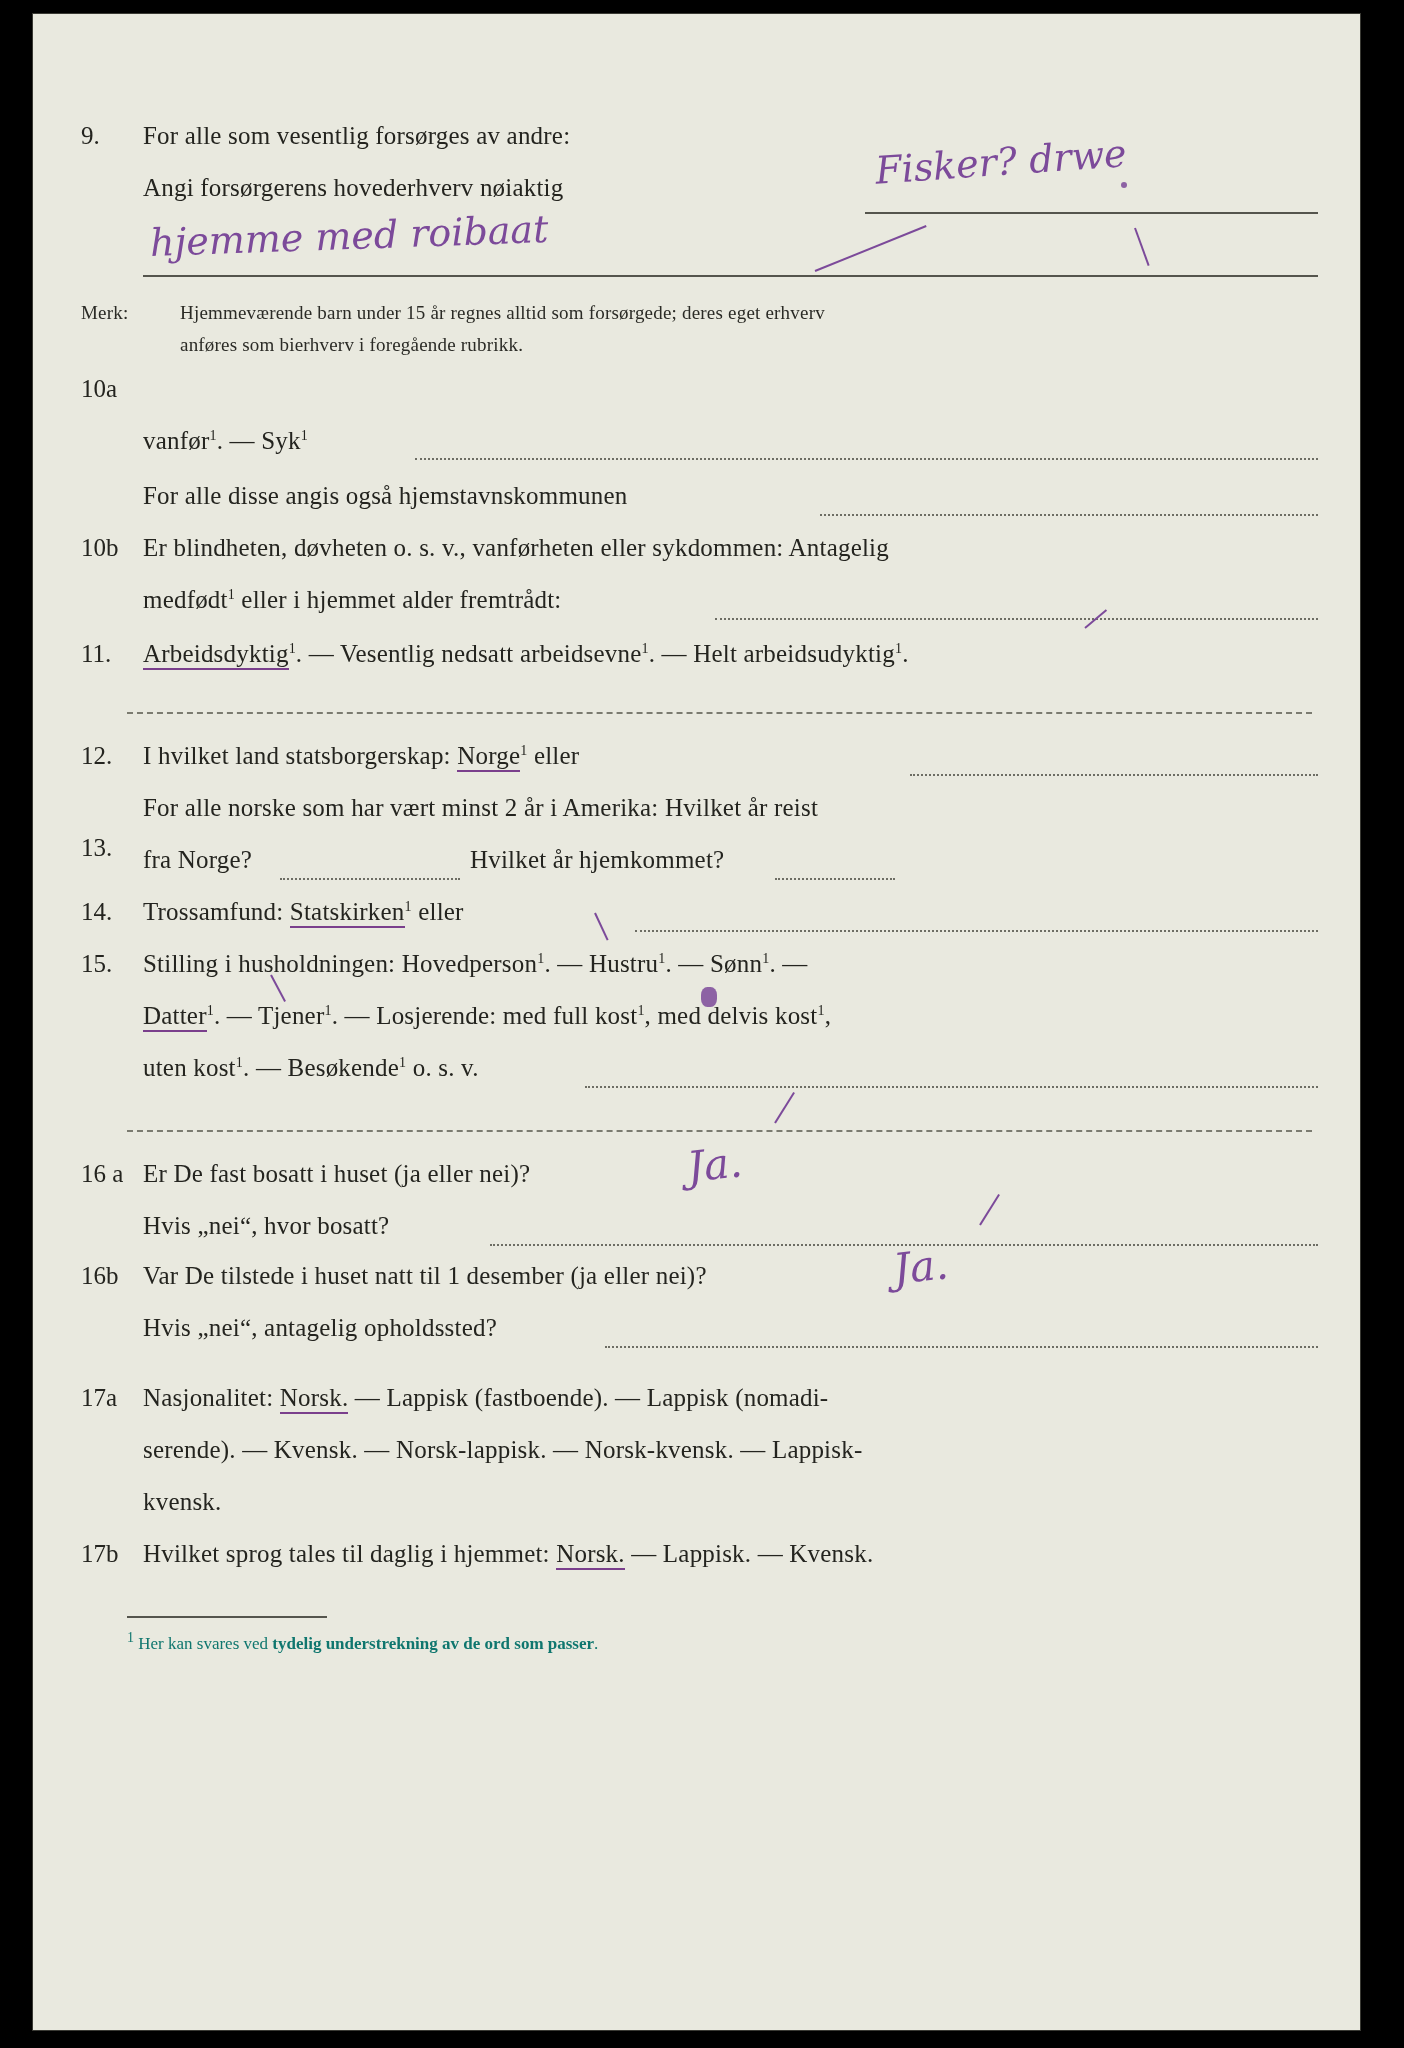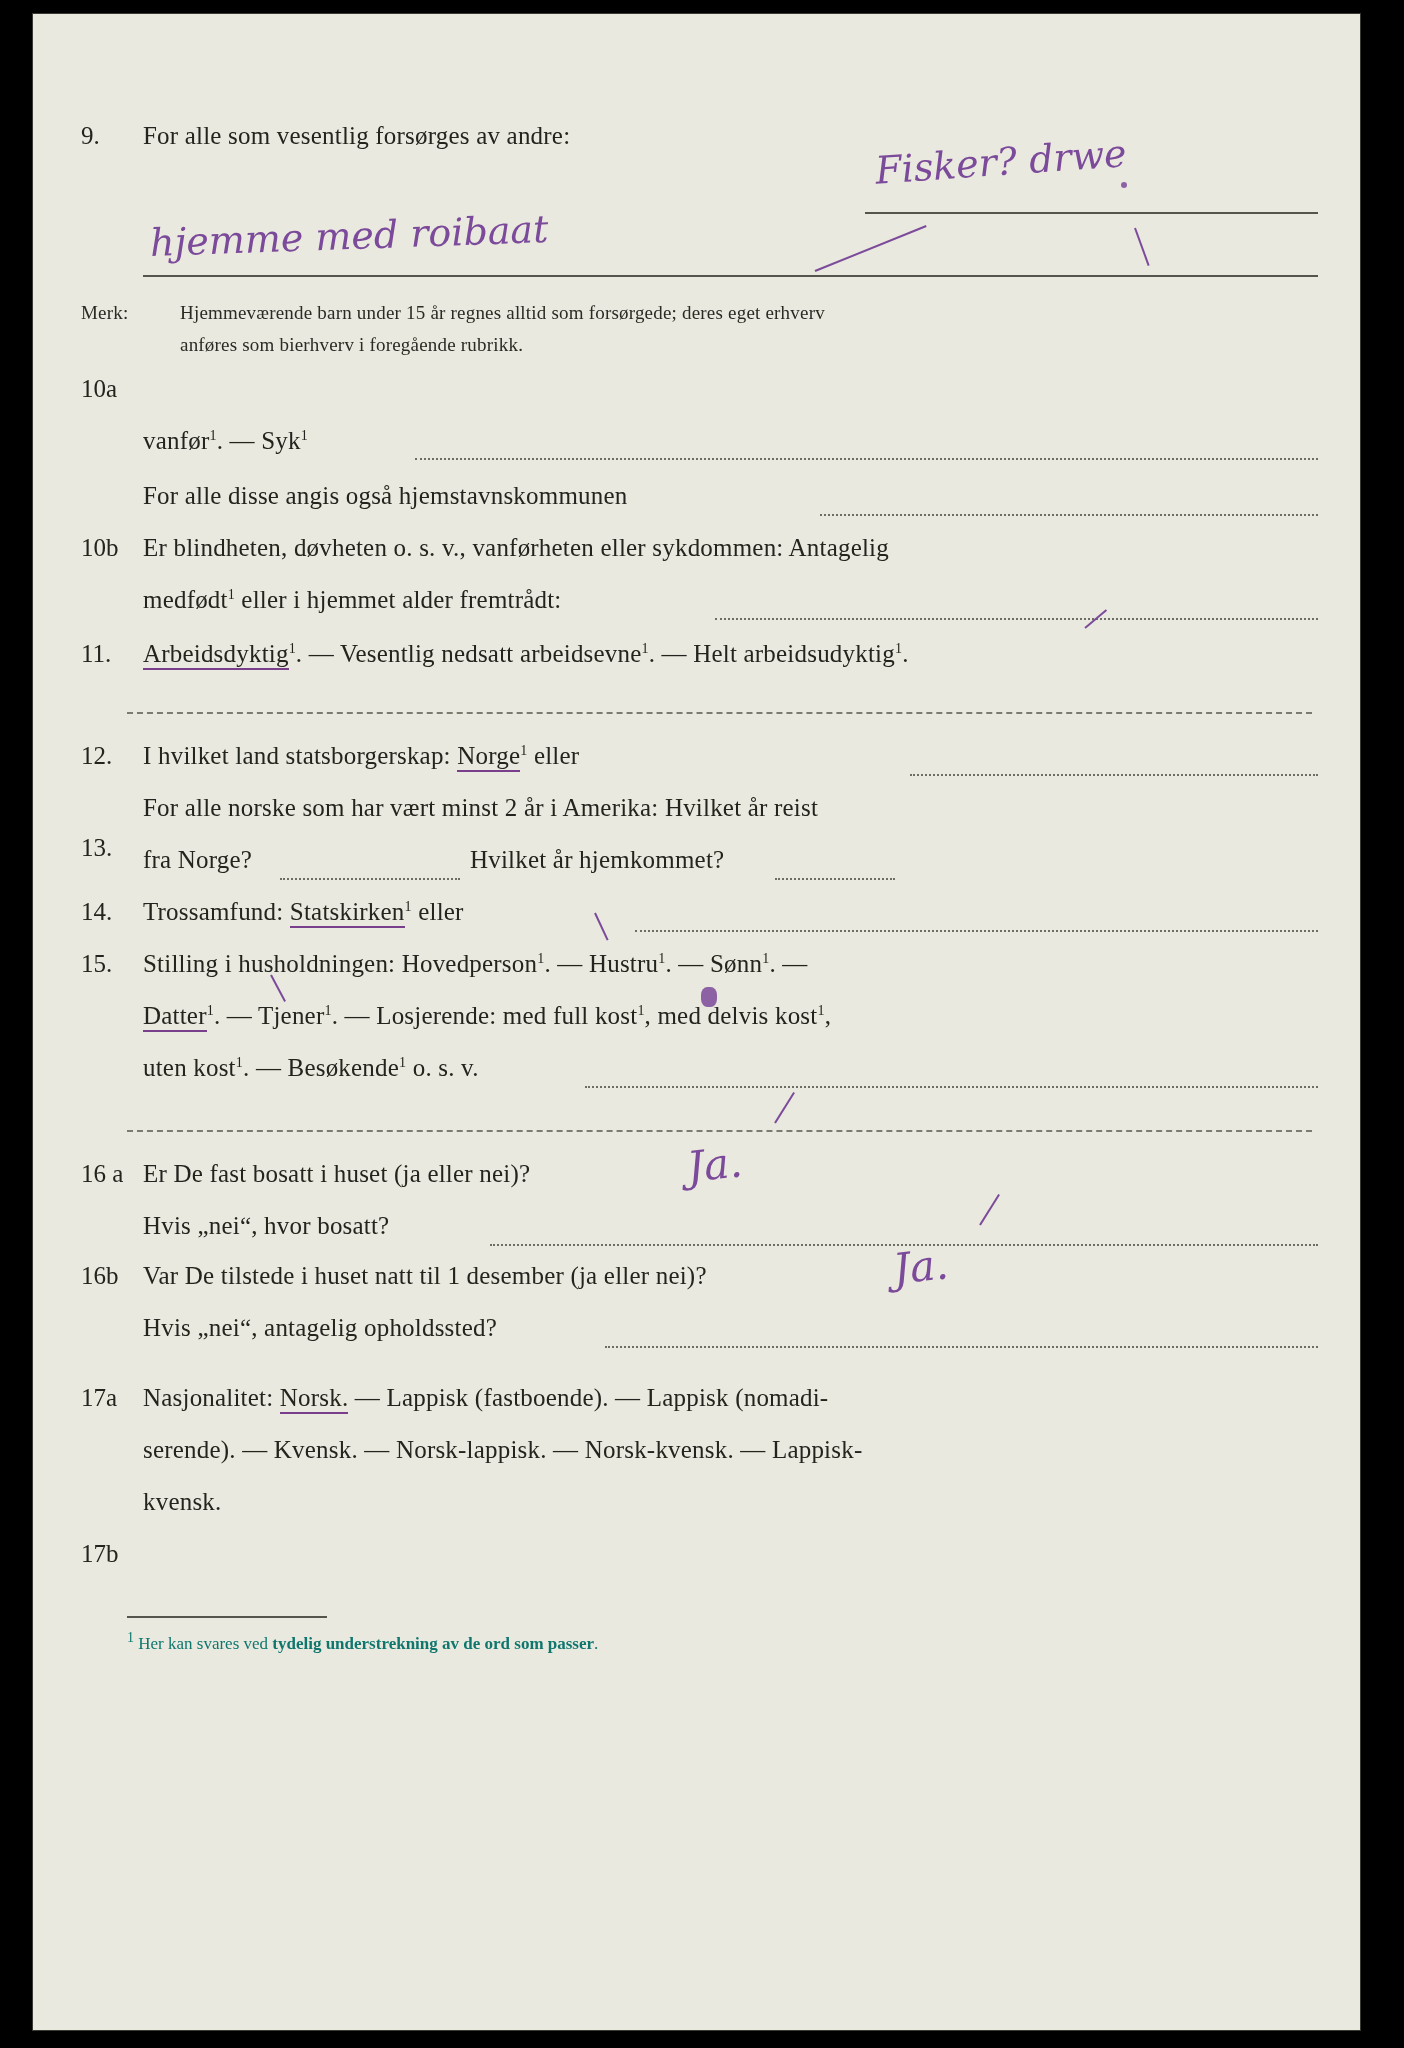--- a/index.html
+++ b/index.html
@@ -112,20 +112,21 @@
 </style>
 </head>
 <body>
 
 <div id="page">
   <div class="sheet">
 
     <div class="num" style="left:6px; top:60px;">9.</div>
     <div class="row" style="left:68px; top:60px;">For alle som vesentlig forsørges av andre:</div>
 
+    <div class="row" style="left:68px; top:112px;">Angi forsørgerens hovederhverv nøiaktig</div>
     <div class="solidline" style="left:790px; top:150px; width:453px;"></div>
     <div class="solidline" style="left:68px; top:213px; width:1175px;"></div>
 
     <div class="hand big" style="left:800px; top:78px; transform:rotate(-4deg);">Fisker? drwe</div>
     <div class="hand big" style="left:75px; top:152px; transform:rotate(-2deg);">hjemme med roibaat</div>
     <div class="penstroke" style="left:740px; top:208px; width:120px; transform:rotate(-22deg);"></div>
     <div class="penstroke" style="left:1060px; top:165px; width:40px; transform:rotate(70deg);"></div>
     <div class="blob" style="left:1046px; top:120px; width:6px; height:6px;"></div>
 
     <div class="row small" style="left:6px; top:240px;">Merk:</div>
@@ -211,20 +212,25 @@
     <div class="num" style="left:6px; top:1322px;">17a</div>
     <div class="row" style="left:68px; top:1322px;">
       <span>Nasjonalitet:</span>
       <span class="ul">Norsk.</span>
       <span>—  Lappisk  (fastboende).  —  Lappisk  (nomadi-</span>
     </div>
     <div class="row" style="left:68px; top:1374px;">serende).  —  Kvensk.  —  Norsk-lappisk.  —  Norsk-kvensk.  —  Lappisk-</div>
     <div class="row" style="left:68px; top:1426px;">kvensk.</div>
 
     <div class="num" style="left:6px; top:1478px;">17b</div>
+    <div class="row" style="left:68px; top:1478px;">
+      <span>Hvilket sprog tales til daglig i hjemmet:</span>
+      <span class="ul">Norsk.</span>
+      <span>—  Lappisk.  —  Kvensk.</span>
+    </div>
 
     <div class="footrule" style="top:1554px;"></div>
     <div class="footnote" style="top:1568px;">
       <span class="sup">1</span>
       <span>Her kan svares ved </span><b>tydelig understrekning av de ord som passer</b><span>.</span>
     </div>
 
   </div>
 </div>
 

